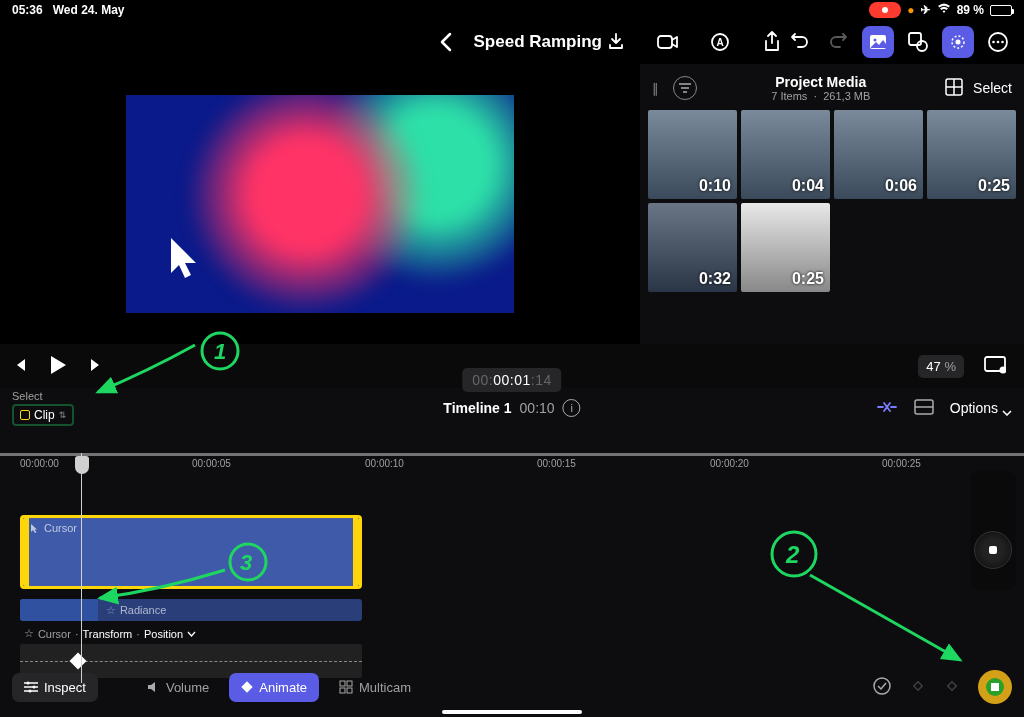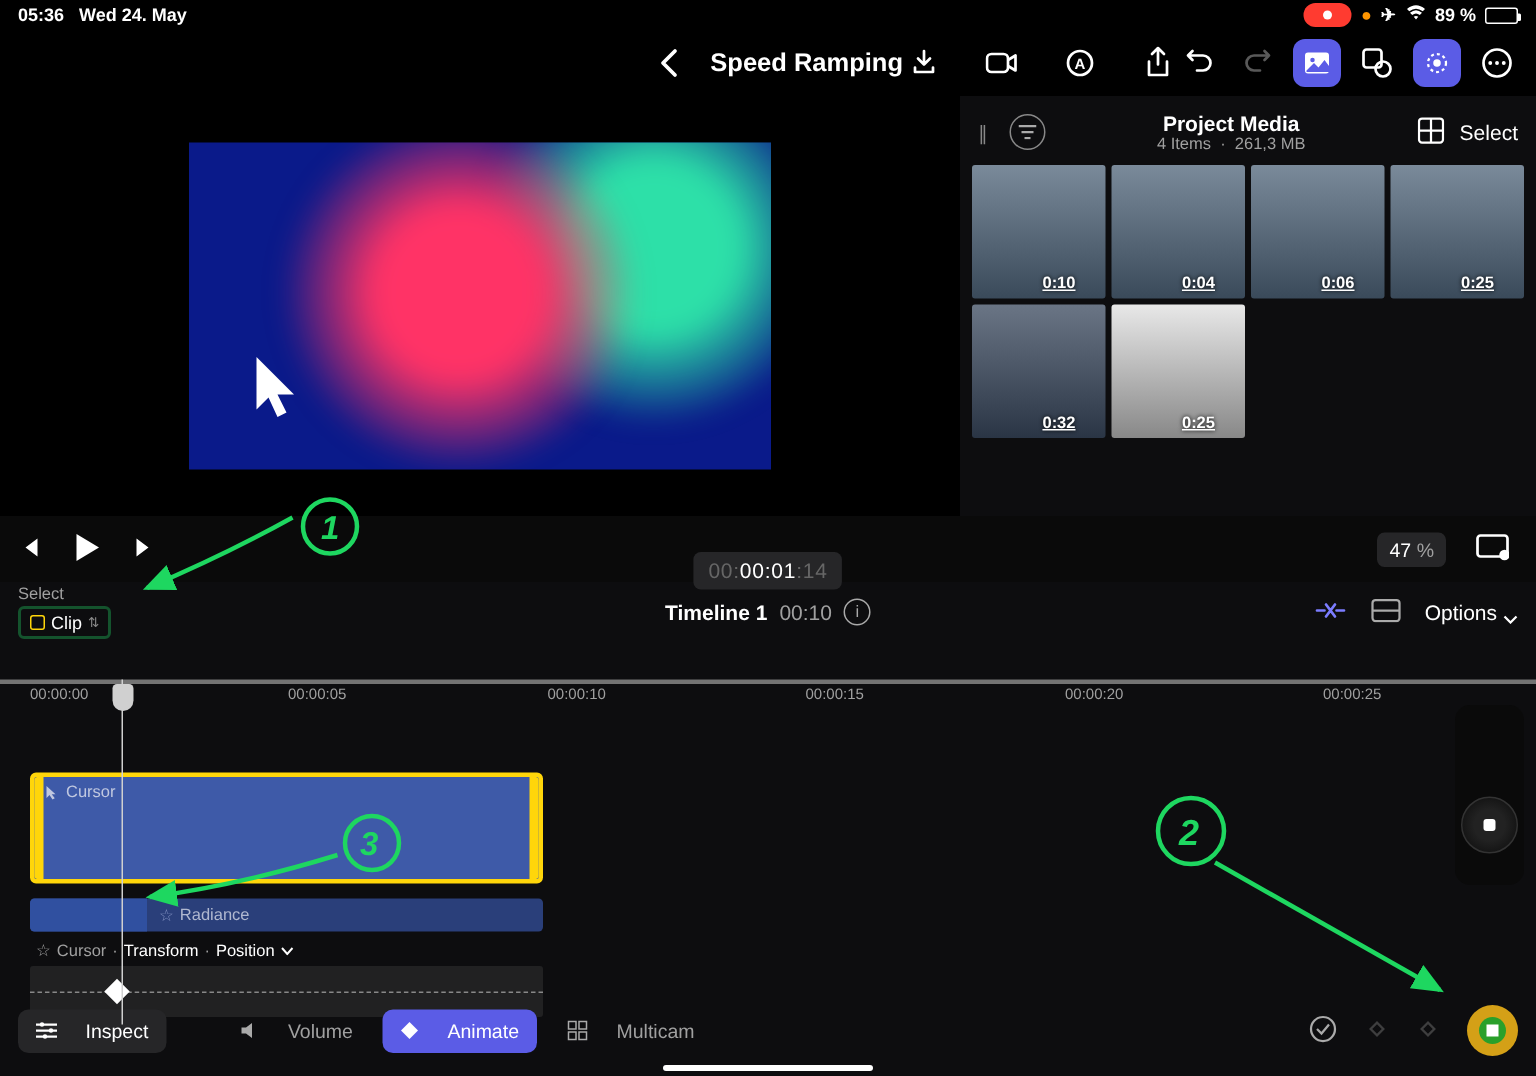--- a/index.html
+++ b/index.html
@@ -114,21 +114,21 @@
     display:grid;
     grid-template-columns: repeat(4, 1fr);
     gap:4px;
   }
   .thumb {
     aspect-ratio: 1/1;
     background: linear-gradient(180deg,#7a8a9a 0%,#3a4a5a 100%);
     border-radius:2px;
     position:relative;
   }
-  .thumb .dur {position:absolute;right:20px;bottom:4px;font-size:11px;font-weight:600;color:#fff;text-shadow:0 0 3px #000;text-decoration:underline;}
+  .thumb .dur {position:absolute;right:6px;bottom:4px;font-size:16px;font-weight:600;color:#fff;text-shadow:0 0 3px #000;}
   .thumb:nth-child(5){background:linear-gradient(180deg,#6a7585 0%,#2a3545 100%);}
   .thumb:nth-child(6){background:linear-gradient(180deg,#e8e8e8 0%,#888 100%);}
   .thumb:nth-child(7){background:linear-gradient(180deg,#aaa 0%,#444 100%);}
 
   
   .transport-bar {
     height: 44px;
     display:flex; align-items:center;
     padding: 0 12px;
     background:#0a0a0a;
@@ -268,21 +268,21 @@
     position:absolute; bottom:10px; left:0; right:0;
     height:40px;
     display:flex; align-items:center;
     padding: 0 12px;
     gap:8px;
   }
   .tool-btn {
     padding: 7px 12px;
     background:var(--bg-secondary);
     border-radius:7px;
-    display:flex;align-items:center;gap:19px;
+    display:flex;align-items:center;gap:6px;
     font-size:13px;
     color:#fff;
   }
   .tool-btn.active { background: var(--accent-purple); }
   .tool-btn.ghost { background:transparent; color:var(--text-secondary);}
   .bottom-right{margin-left:auto;display:flex;gap:18px;align-items:center;color:var(--text-secondary);}
   .kf-btn {
     width:34px;height:34px;border-radius:50%;
     background:#d4a017;
     display:flex;align-items:center;justify-content:center;
@@ -411,21 +411,21 @@
         <span style="color:#888;">∥</span>
         <span class="circ-btn">
           <svg width="12" height="10" viewBox="0 0 12 10">
               <path d="M0 1 H12 M2 5 H10 M4 9 H8" stroke="#aaa" stroke-width="1.5"></path>
             </svg>
         </span>
       </div>
       <div class="media-title-block">
         <div class="media-title">Project Media</div>
         <div class="media-sub">
-          <span>4 Items</span> &nbsp;·&nbsp; <span>261,3 MB</span>
+          <span>7 Items</span> &nbsp;·&nbsp; <span>261,3 MB</span>
         </div>
       </div>
       <span>
         <svg width="18" height="18" viewBox="0 0 18 18">
             <rect x="1" y="1" width="16" height="16" rx="2" stroke="#fff" stroke-width="1.5" fill="none"></rect>
             <line x1="9" y1="1" x2="9" y2="17" stroke="#fff" stroke-width="1.5"></line>
             <line x1="1" y1="9" x2="17" y2="9" stroke="#fff" stroke-width="1.5"></line>
           </svg>
       </span>
       <span class="media-select" style="margin-left:10px;">Select</span>

